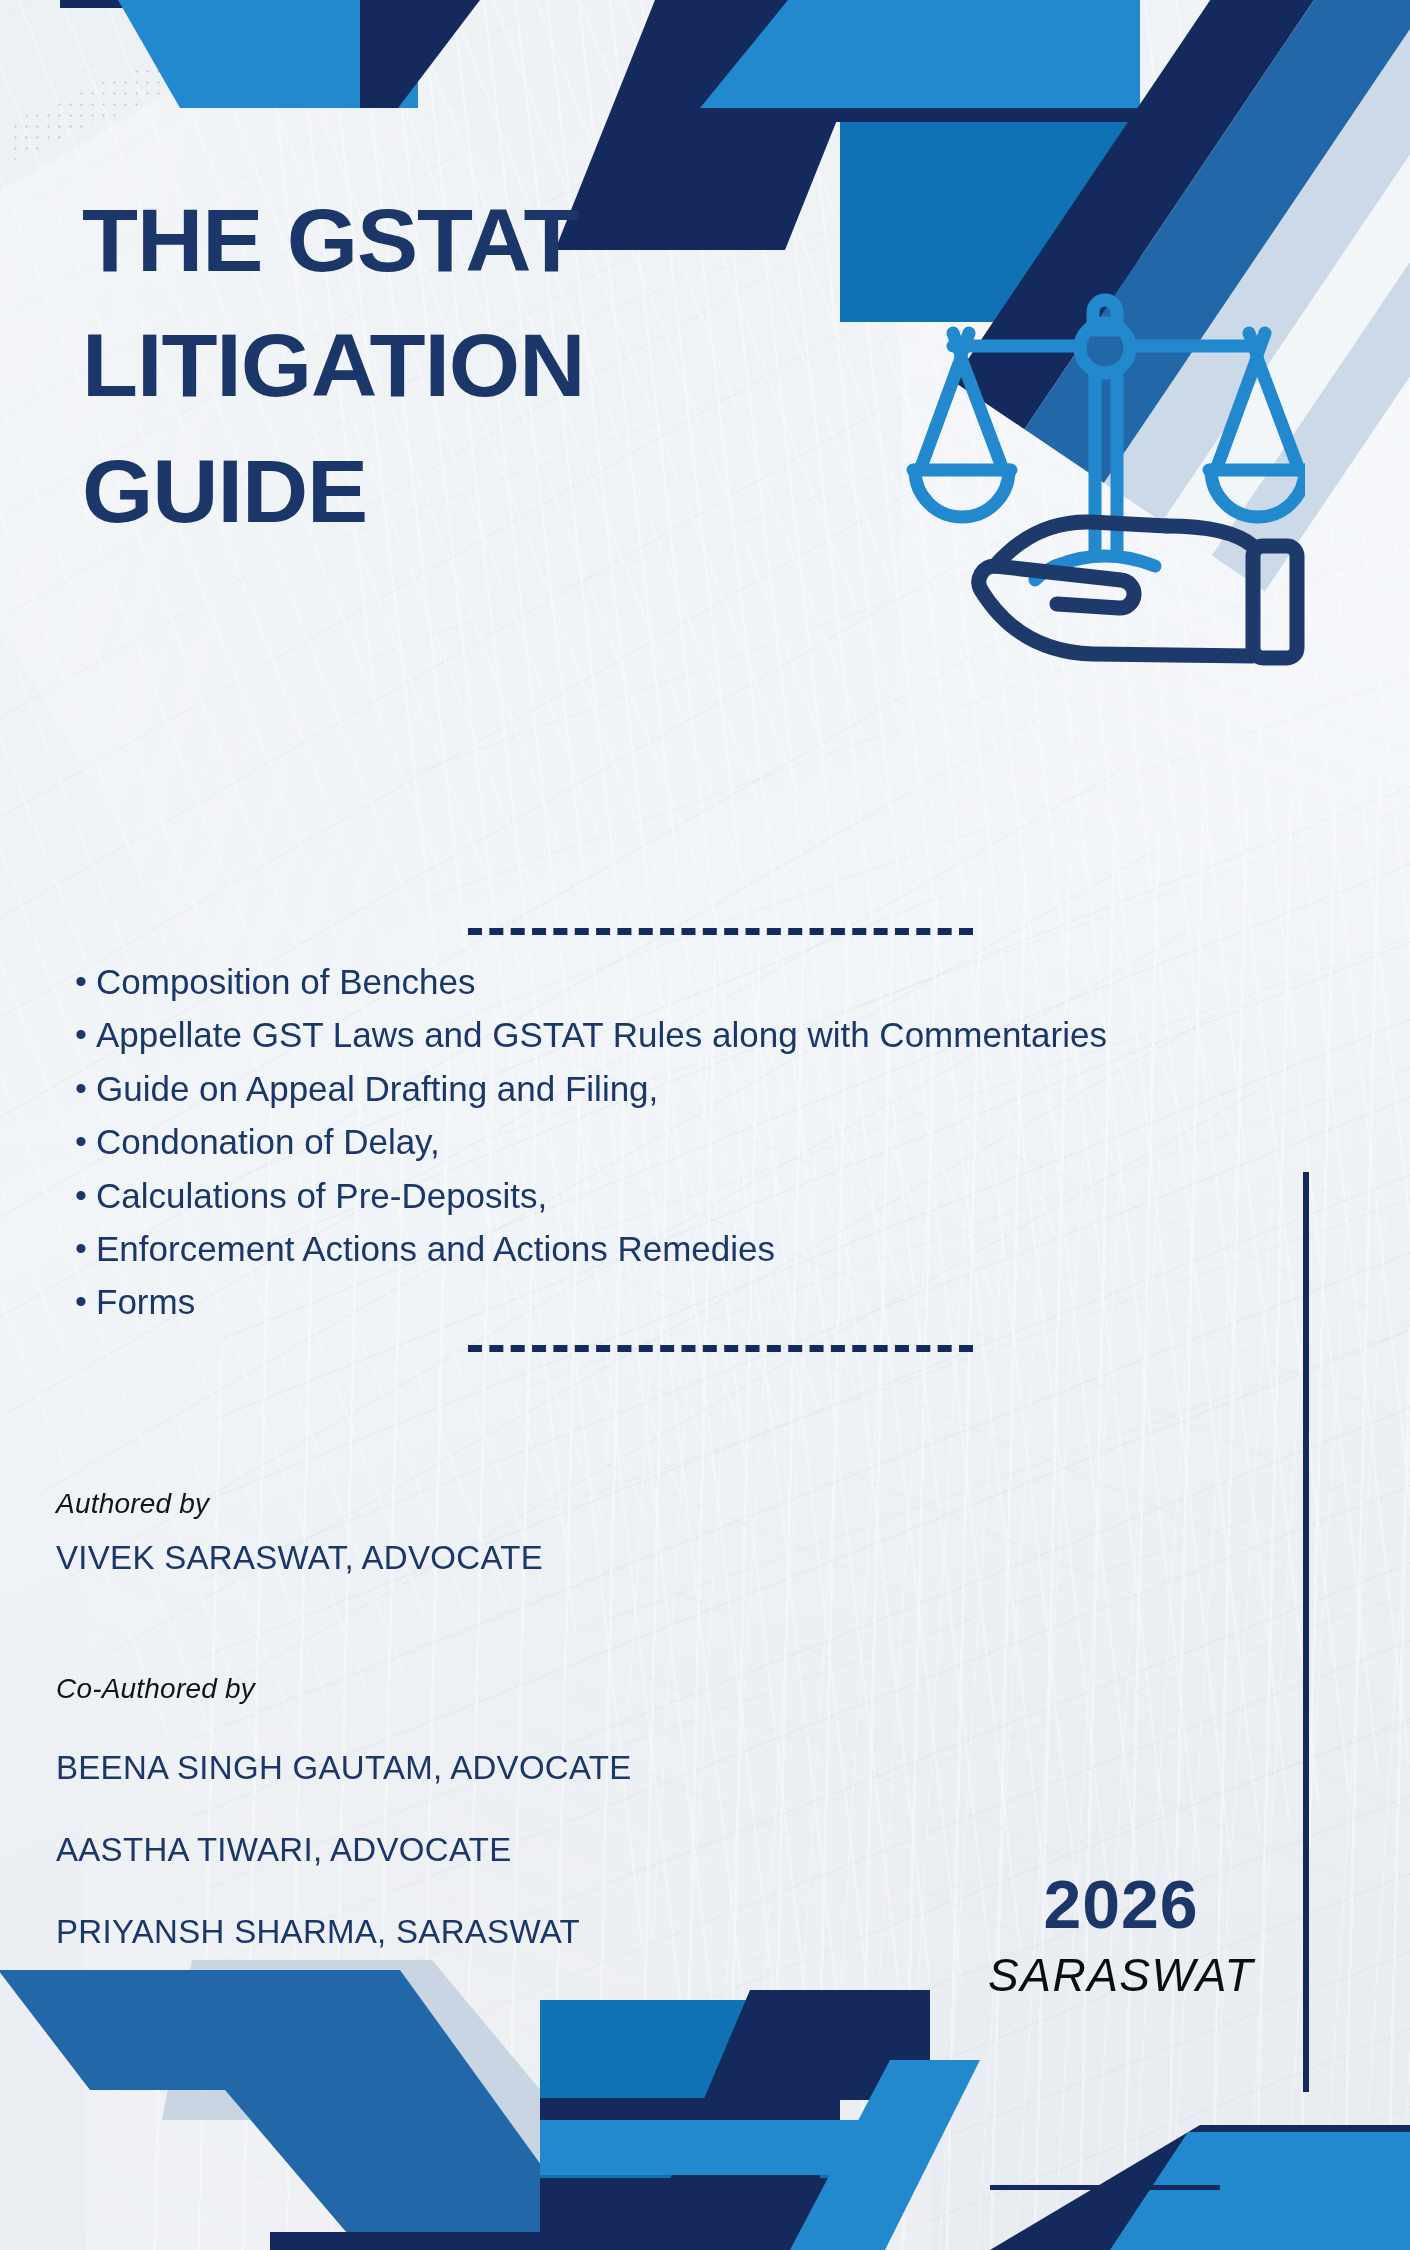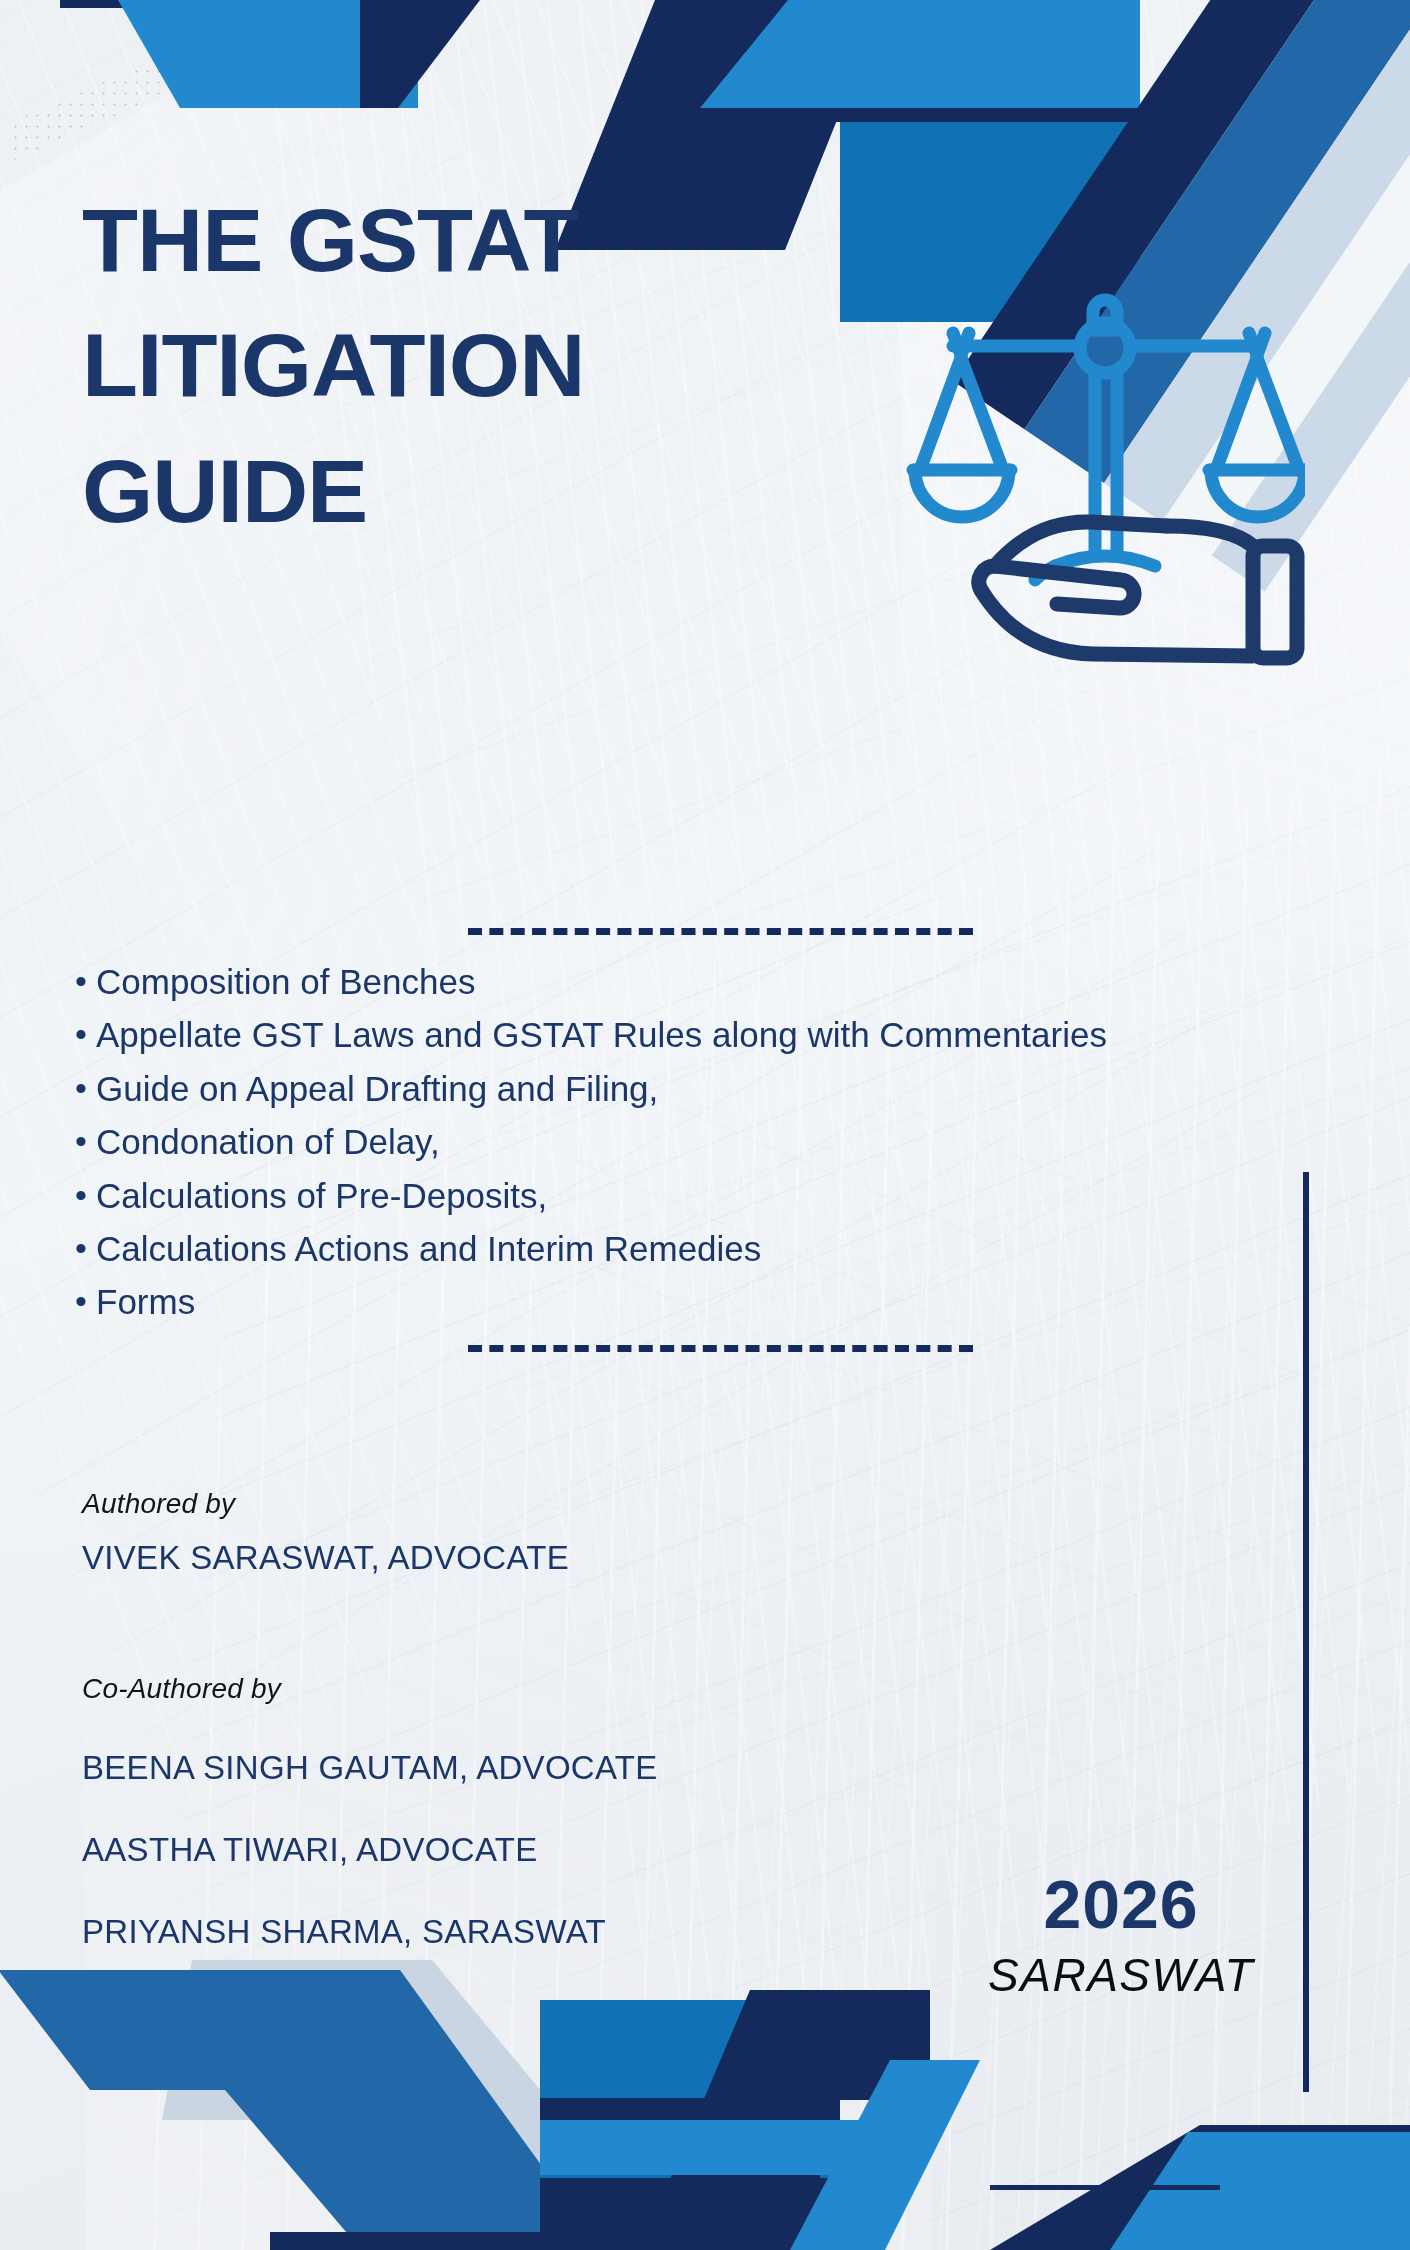--- a/index.html
+++ b/index.html
@@ -247,21 +247,21 @@
     margin-bottom:17px;
   }
   .bullets .bullet{
     width:30px; flex:0 0 30px;
     font-size:34px; line-height:1.05;
     text-align:center;
   }
   .bullets .txt{ flex:1 1 auto; }
 
   
-  .authors{ position:absolute; left:82px; top:1488px; width:900px; color:#1b3668; }
+  .authors{ position:absolute; left:56px; top:1488px; width:900px; color:#1b3668; }
   .lead{
     font-size:28px; font-style:italic; color:#111418;
     font-weight:normal; letter-spacing:.2px;
   }
   .who{
     font-size:33px; font-weight:normal; color:#1b3668;
     letter-spacing:.3px; margin-top:19px;
   }
   .gap-big{ margin-top:96px; }
   .who.sp{ margin-top:44px; }
@@ -407,21 +407,21 @@
       <div class="row">
         <span class="bullet">•</span>
         <span class="txt">Condonation of Delay,</span>
       </div>
       <div class="row">
         <span class="bullet">•</span>
         <span class="txt">Calculations of Pre-Deposits,</span>
       </div>
       <div class="row">
         <span class="bullet">•</span>
-        <span class="txt">Calculations Actions and Interim Remedies</span>
+        <span class="txt">Enforcement Actions and Actions Remedies</span>
       </div>
       <div class="row">
         <span class="bullet">•</span>
         <span class="txt">Forms</span>
       </div>
     </div>
 
     <div class="dash dash-bottom"></div>
 
     <div class="authors">

